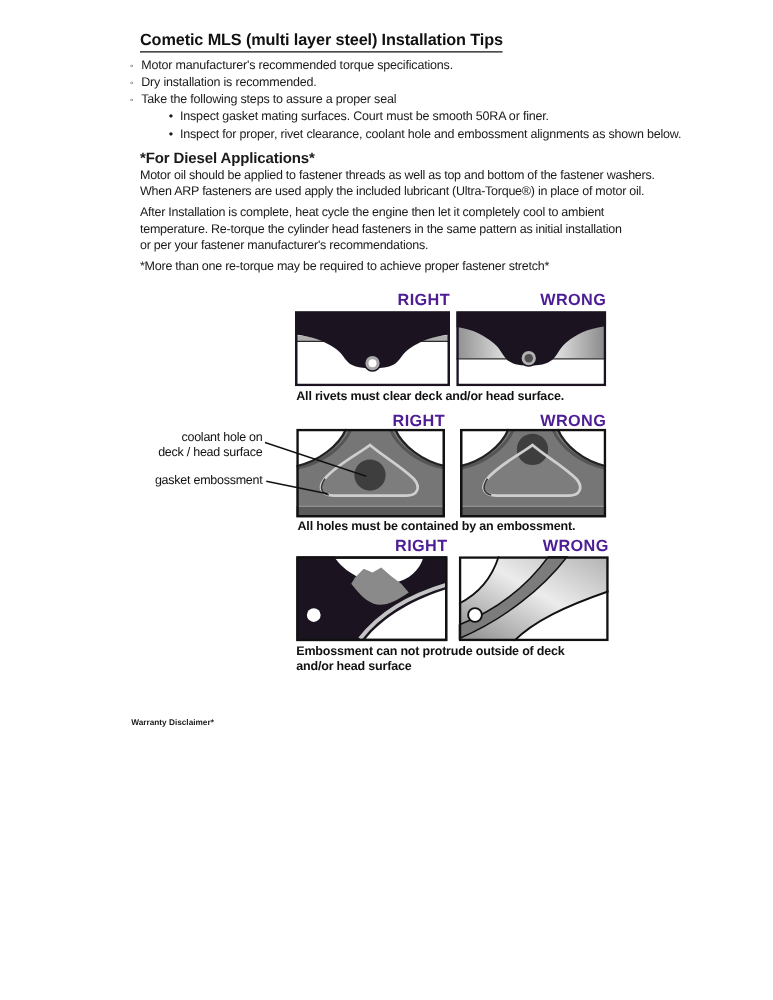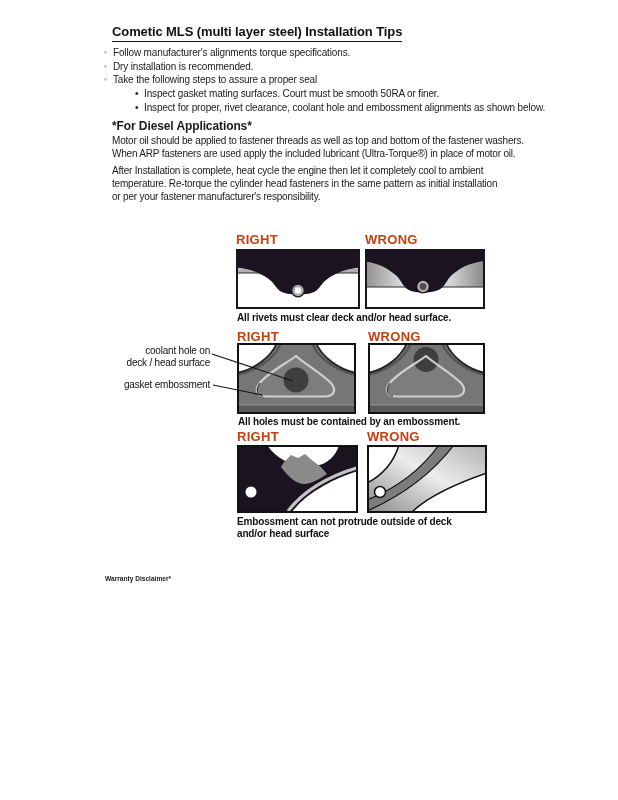--- a/index.html
+++ b/index.html
@@ -15,21 +15,21 @@
   .tip .mk{width:9px;font-size:8px;line-height:13.7px;color:#1a1a1a;}
   .tip.sub{margin-left:31px;}
   .tip.sub .mk{font-size:10px;}
   
   .diesel-head{left:112px;top:119px;font-size:12px;font-weight:bold;letter-spacing:-0.1px;}
   .body-par{font-size:10px;line-height:13px;letter-spacing:-0.2px;white-space:pre;}
   .par1{left:112px;top:134px;}
   .par2{left:112px;top:164px;}
   .par3{left:112px;top:207px;}
   
-  .rw{font-size:13px;font-weight:bold;text-align:left;letter-spacing:0.3px;color:#c2410c;}
+  .rw{font-size:13px;font-weight:bold;text-align:right;letter-spacing:0.3px;color:#4c1d95;}
   .cap{font-size:10px;font-weight:bold;letter-spacing:-0.15px;line-height:11.5px;white-space:pre;color:#111;}
   .figbox{position:absolute;}
   .figbox svg{display:block;}
   
   .ann{position:absolute;right:408px;text-align:right;font-size:10px;line-height:12px;
        letter-spacing:-0.2px;white-space:pre;color:#111;}
   
   .disc-head{left:105px;top:575px;font-size:6.6px;font-weight:bold;}
   .fine{font-size:6.2px;line-height:7.9px;letter-spacing:-0.1px;white-space:pre;color:#222;}
   
@@ -38,21 +38,21 @@
 </head>
 <body>
 
 <div class="page">
 
   <div class="abs doc-title">Cometic MLS (multi layer steel) Installation Tips</div>
 
   <div class="abs tips">
     <div class="tip">
       <span class="mk">◦</span>
-      <span>Follow manufacturer's alignments torque specifications.</span>
+      <span>Motor manufacturer's recommended torque specifications.</span>
     </div>
     <div class="tip">
       <span class="mk">◦</span>
       <span>Dry installation is recommended.</span>
     </div>
     <div class="tip">
       <span class="mk">◦</span>
       <span>Take the following steps to assure a proper seal</span>
     </div>
     <div class="tip sub">
@@ -63,21 +63,22 @@
       <span class="mk">•</span>
       <span>Inspect for proper, rivet clearance, coolant hole and embossment alignments as shown below.</span>
     </div>
   </div>
 
   <div class="abs diesel-head">*For Diesel Applications*</div>
   <div class="abs body-par par1">Motor oil should be applied to fastener threads as well as top and bottom of the fastener washers.
 When ARP fasteners are used apply the included lubricant (Ultra-Torque®) in place of motor oil.</div>
   <div class="abs body-par par2">After Installation is complete, heat cycle the engine then let it completely cool to ambient
 temperature. Re-torque the cylinder head fasteners in the same pattern as initial installation
-or per your fastener manufacturer's responsibility.</div>
+or per your fastener manufacturer's recommendations.</div>
+  <div class="abs body-par par3">*More than one re-torque may be required to achieve proper fastener stretch*</div>
 
   <div class="abs rw" style="left:236px;top:232px;width:124px;">RIGHT</div>
   <div class="abs rw" style="left:365px;top:232px;width:120px;">WRONG</div>
 
   <div class="figbox" style="left:236px;top:249px;">
     <svg width="124" height="60" viewBox="0 0 124 60">
       <rect x="0" y="0" width="124" height="60" fill="#ffffff"></rect>
       <path d="M0,19 C12,20 22,22.5 33,28.5 L33,24 L0,24 Z" fill="#b0b0b0"></path>
       <path d="M124,19 C112,20 102,22.5 91,28.5 L91,24 L124,24 Z" fill="#b0b0b0"></path>
       <line x1="0" y1="24" x2="124" y2="24" stroke="#2a2a2a" stroke-width="1"></line>

